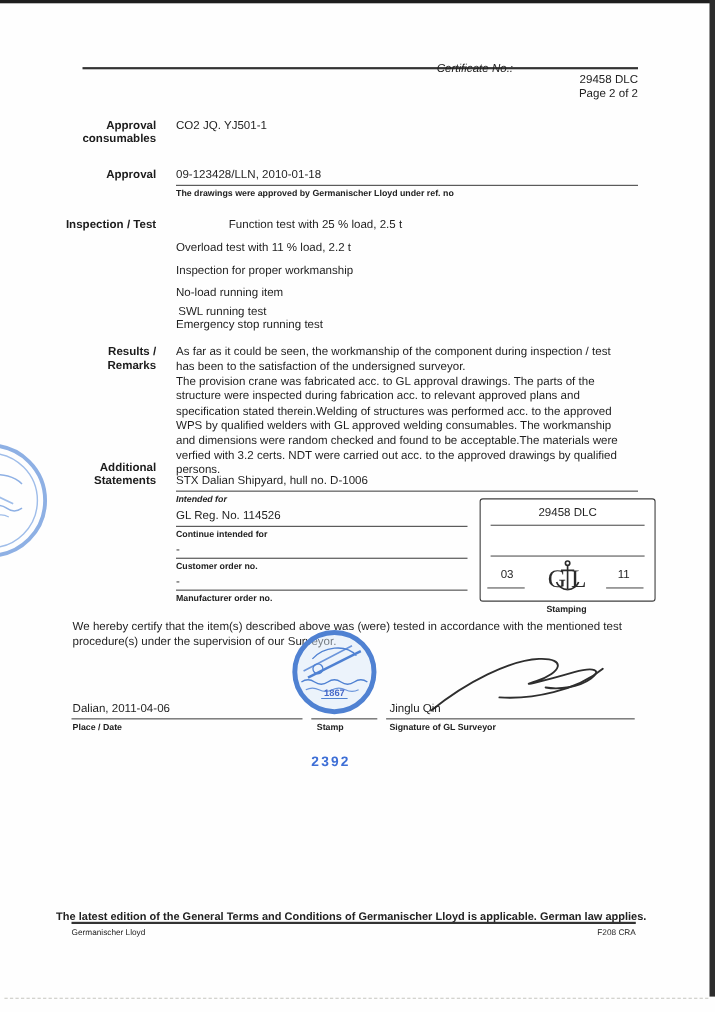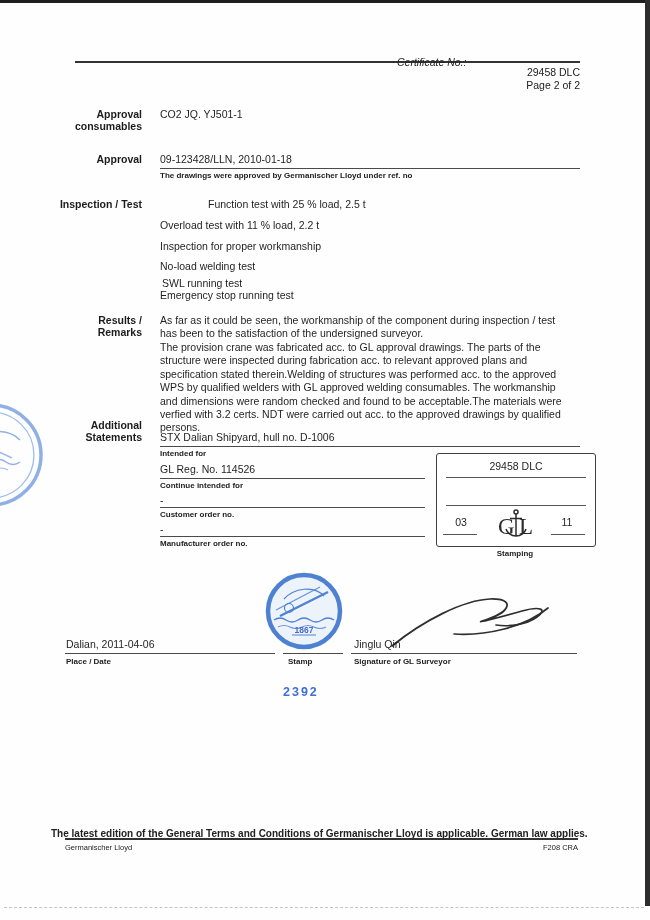--- a/index.html
+++ b/index.html
@@ -59,39 +59,39 @@
 
   <div class="lbl" style="top:153px;">Approval</div>
   <div class="val" style="left:160px;top:153px;">09-123428/LLN, 2010-01-18</div>
   <div class="rule" style="left:160px;top:168px;width:420px;"></div>
   <div class="cap" style="left:160px;top:171px;">The drawings were approved by Germanischer Lloyd under ref. no</div>
 
   <div class="lbl" style="top:198px;">Inspection / Test</div>
   <div class="val" style="left:160px;top:198px;margin-left:48px;">Function test with 25 % load, 2.5 t</div>
   <div class="val" style="left:160px;top:219px;">Overload test with 11 % load, 2.2 t</div>
   <div class="val" style="left:160px;top:240px;">Inspection for proper workmanship</div>
-  <div class="val" style="left:160px;top:260px;">No-load welding test</div>
+  <div class="val" style="left:160px;top:260px;">No-load running item</div>
   <div class="val" style="left:162px;top:277px;">SWL running test</div>
   <div class="val" style="left:160px;top:289px;">Emergency stop running test</div>
 
   <div class="lbl" style="top:314px;">
     <div>Results /</div>
     <div>Remarks</div>
   </div>
   <div class="para" style="left:160px;top:314px;width:414px;">As far as it could be seen, the workmanship of the component during inspection / test has been to the satisfaction of the undersigned surveyor.</div>
   <div class="para" style="left:160px;top:341px;width:414px;">The provision crane was fabricated acc. to GL approval drawings. The parts of the structure were inspected during fabrication acc. to relevant approved plans and specification stated therein.Welding of structures was performed acc. to the approved WPS by qualified welders with GL approved welding consumables. The workmanship and dimensions were random checked and found to be acceptable.The materials were verfied with 3.2 certs. NDT were carried out acc. to the approved drawings by qualified persons.</div>
 
   <div class="lbl" style="top:419px;">
     <div>Additional</div>
     <div>Statements</div>
   </div>
 
   <div class="val" style="left:160px;top:431px;">STX Dalian Shipyard, hull no. D-1006</div>
   <div class="rule" style="left:160px;top:446px;width:420px;"></div>
-  <div class="cap" style="left:160px;top:449px;">Intended for</div>
+  <div class="cap" style="left:160px;top:449px;font-style:italic;">Intended for</div>
 
   <div class="val" style="left:160px;top:463px;">GL Reg. No. 114526</div>
   <div class="rule" style="left:160px;top:478px;width:265px;"></div>
   <div class="cap" style="left:160px;top:481px;">Continue intended for</div>
 
   <div class="val" style="left:160px;top:494px;">-</div>
   <div class="rule" style="left:160px;top:507px;width:265px;"></div>
   <div class="cap" style="left:160px;top:510px;">Customer order no.</div>
 
   <div class="val" style="left:160px;top:523px;">-</div>
@@ -113,20 +113,21 @@
         <line x1="14" y1="10.5" x2="26" y2="10.5"></line>
         <path d="M20,28 C15,28 11,24.5 10,21"></path>
         <path d="M20,28 C25,28 29,24.5 30,21"></path>
       </g>
     </svg>
     <div style="position:absolute;right:14px;top:62px;width:28px;text-align:center;font-size:10.5px;">11</div>
     <div class="inner-line" style="right:10px;top:80px;width:34px;"></div>
   </div>
   <div class="cap" style="left:436px;top:549px;width:158px;text-align:center;">Stamping</div>
 
+  <div class="para" style="left:66px;top:564px;width:512px;">We hereby certify that the item(s) described above was (were) tested in accordance with the mentioned test procedure(s) under the supervision of our Surveyor.</div>
 
   <svg class="abs" style="left:262px;top:572px;" width="84" height="80" viewBox="0 0 84 80">
     <circle cx="42" cy="39" r="36" fill="rgba(216,230,249,0.45)" stroke="#4f81d2" stroke-width="4.5"></circle>
     <path d="M12,48 q6,-4 12,0 t12,0 t12,0 t12,0 t12,0" fill="none" stroke="#4f81d2" stroke-width="1.3"></path>
     <path d="M16,55 q6,-3 12,0 t12,0 t12,0 t12,0" fill="none" stroke="#6b95db" stroke-width="1.1"></path>
     <path d="M18,44 L66,20" stroke="#4f81d2" stroke-width="2.2" fill="none"></path>
     <path d="M14,38 L58,15" stroke="#6b95db" stroke-width="1.4" fill="none"></path>
     <path d="M22,27 C32,16 52,13 62,24" fill="none" stroke="#4f81d2" stroke-width="1.2"></path>
     <circle cx="27" cy="36" r="4.5" fill="none" stroke="#4f81d2" stroke-width="1.2"></circle>
     <path d="M30,63 H54" stroke="#4f81d2" stroke-width="1" fill="none"></path>

